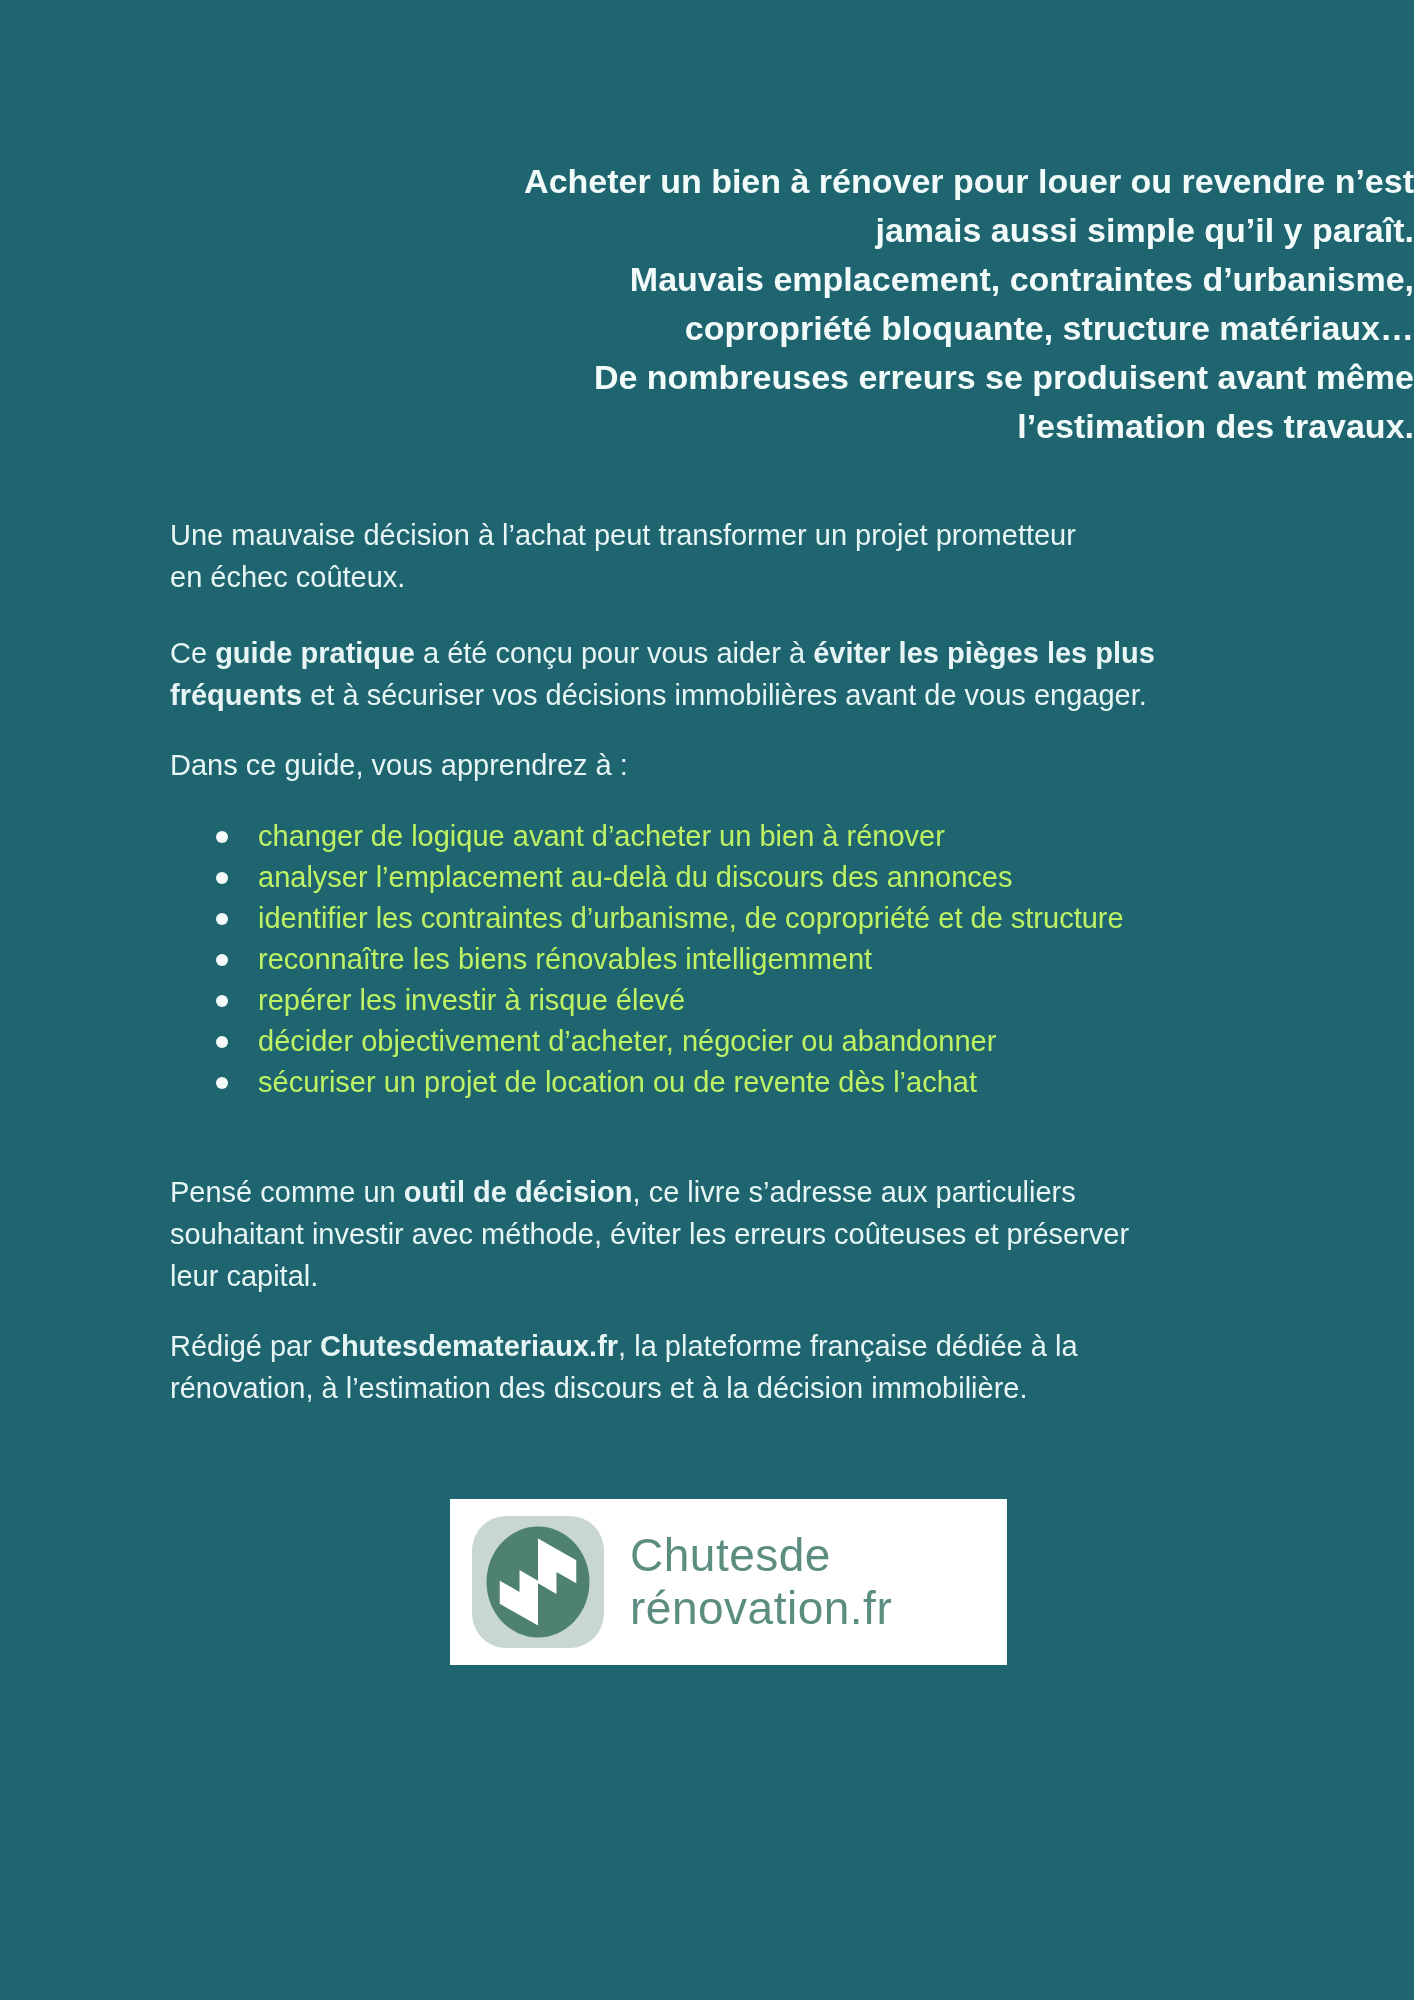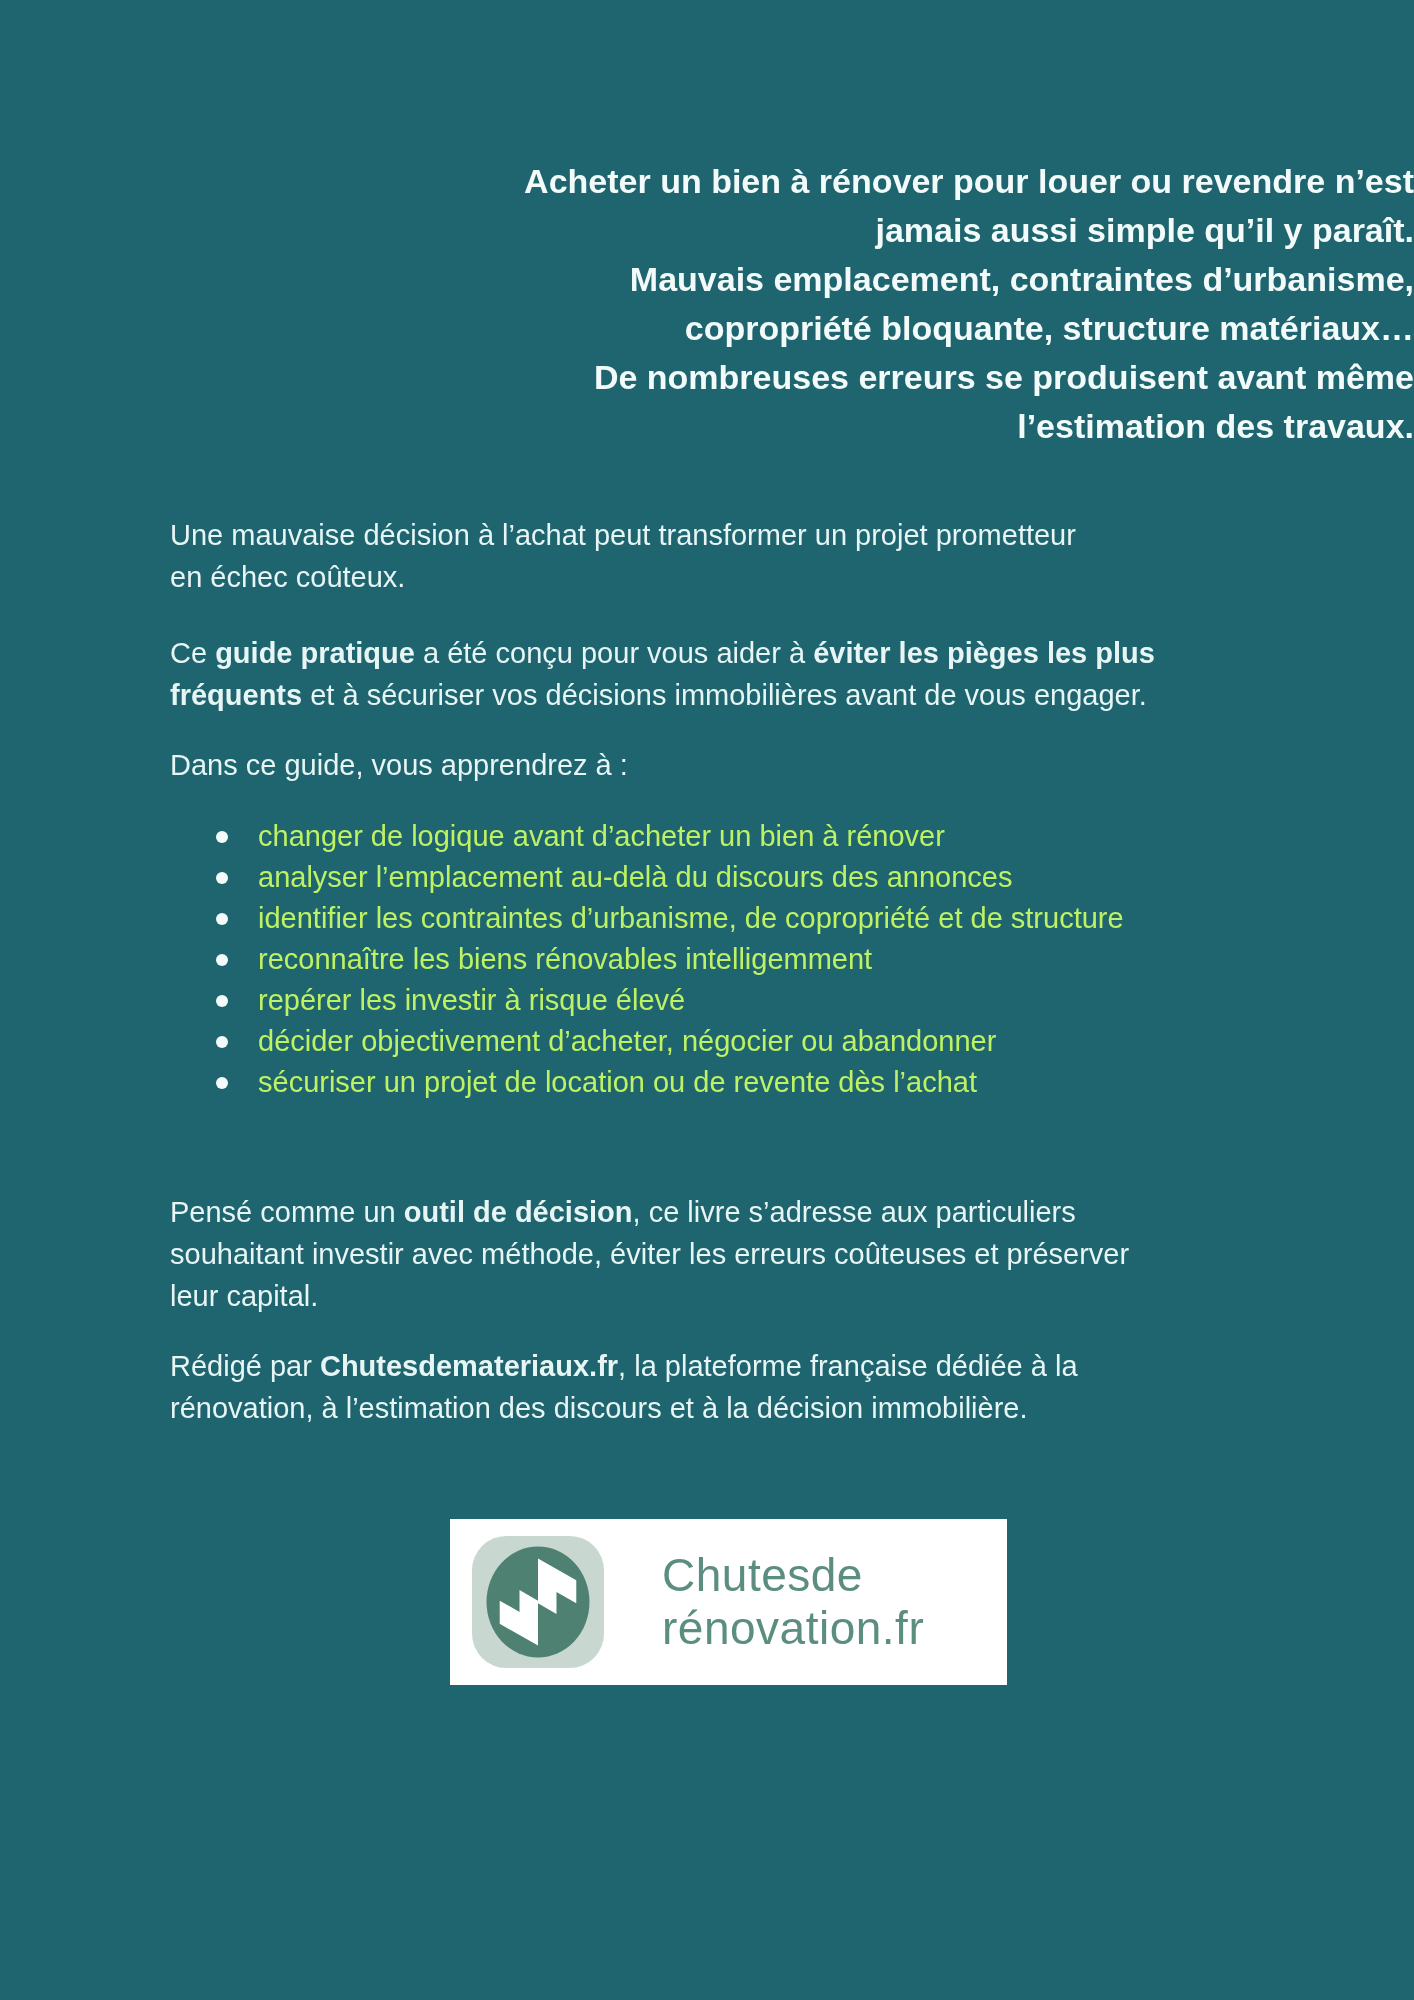--- a/index.html
+++ b/index.html
@@ -29,21 +29,21 @@
   .para {
     color: #e7f5f4;
     font-size: 29px;
     line-height: 42px;
     font-weight: normal;
   }
   .para .b { font-weight: bold; }
   .para-1 { margin-top: 63px; }
   .para-2 { margin-top: 34px; }
   .para-3 { margin-top: 28px; }
-  .para-4 { margin-top: 88px; }
+  .para-4 { margin-top: 68px; }
   .para-5 { margin-top: 29px; }
   .para-6 { margin-top: 28px; }
   .bullet-list {
     margin-top: 30px;
     padding: 0;
     list-style: none;
   }
   .bullet-item {
     display: flex;
     align-items: center;
@@ -63,21 +63,20 @@
   .logo-box {
     margin-top: 90px;
     margin-left: 280px;
     width: 557px;
     height: 166px;
     background: #ffffff;
     display: flex;
     align-items: center;
     box-sizing: border-box;
     padding-left: 22px;
-    gap: 32px;
   }
   .logo-icon-svg {
     width: 132px;
     height: 132px;
     display: block;
     flex: 0 0 auto;
   }
   .logo-wordmark {
     margin-left: 26px;
     color: #5b8e81;

